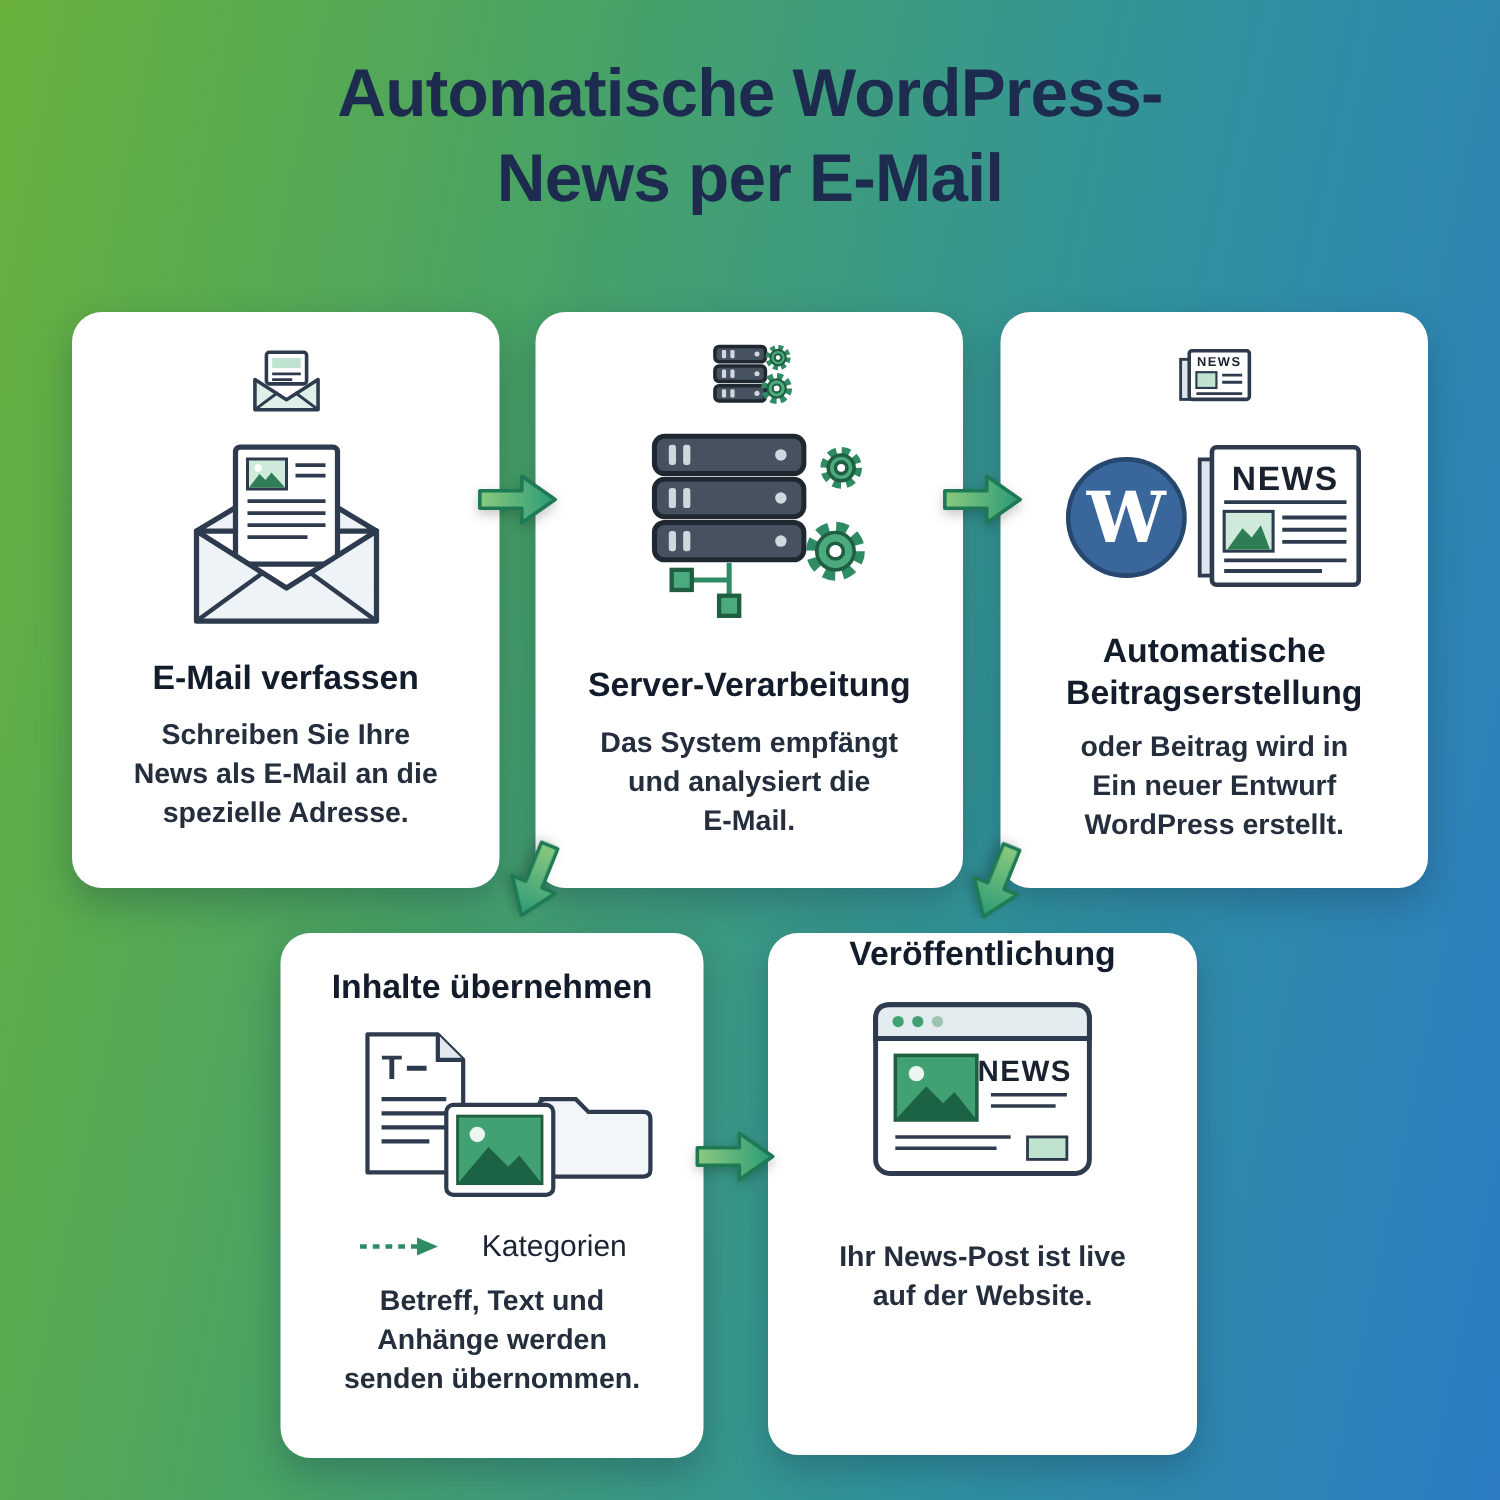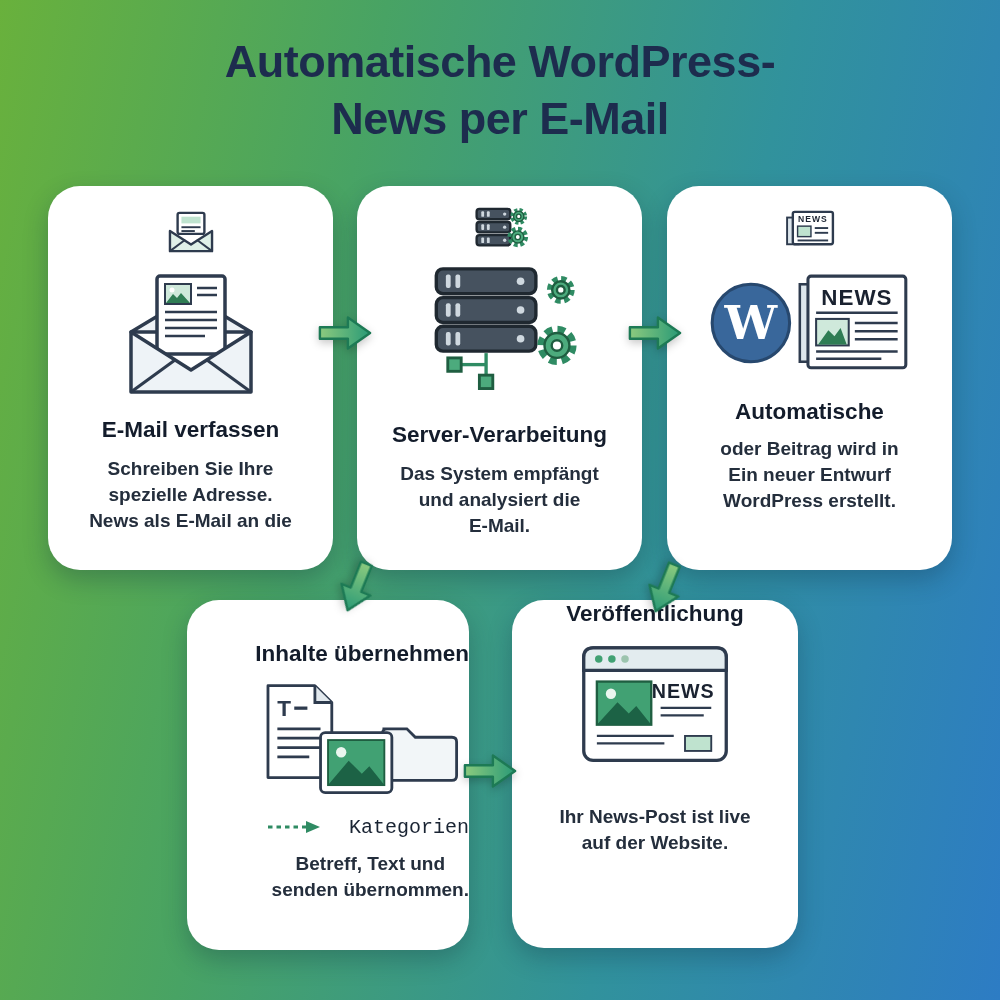--- a/index.html
+++ b/index.html
@@ -21,32 +21,33 @@
     font-size: 45px;
     font-weight: bold;
     line-height: 1.26;
     letter-spacing: -0.5px;
   }
   .main-title span { display: block; }
 
   .card {
     position: absolute;
     background: #ffffff;
-    border-radius: 32px;
+    border-radius: 20px;
     box-shadow: 0 10px 24px rgba(15, 40, 60, 0.28);
     display: flex;
     flex-direction: column;
     align-items: center;
     text-align: center;
     z-index: 1;
+    margin-top: 22px;
   }
   #card-email     { left: 48px;  top: 186px; width: 285px; height: 384px; padding-top: 16px; }
   #card-server    { left: 357px; top: 186px; width: 285px; height: 384px; padding-top: 16px; }
   #card-wordpress { left: 667px; top: 186px; width: 285px; height: 384px; padding-top: 16px; }
-  #card-content   { left: 187px; top: 600px; width: 282px; height: 350px; padding-top: 40px; align-items: flex-end; }
+  #card-content   { left: 187px; top: 600px; width: 282px; height: 350px; padding-top: 22px; }
   #card-publish   { left: 512px; top: 600px; width: 286px; height: 348px; }
 
   .mini-icon { display: flex; justify-content: center; }
   .big-icon  { display: flex; justify-content: center; }
   .mini-icon svg, .big-icon svg { display: block; }
 
   #card-email .mini-icon { margin-top: 8px; }
   #card-email .big-icon  { margin-top: 16px; }
   #card-email .card-title { margin-top: 18px; }
   #card-email .card-body  { margin-top: 12px; }
@@ -83,21 +84,20 @@
     line-height: 1.38;
     font-weight: bold;
   }
   .card-body span { display: block; }
 
   .kategorien-row {
     display: flex;
     align-items: center;
     justify-content: center;
     gap: 27px;
-    font-family: Liberation Mono, monospace;
   }
   .kategorien-label { font-size: 20px; color: #1a2433; }
 
   .arrow {
     position: absolute;
     width: 56px; height: 42px;
     z-index: 6;
     filter: drop-shadow(0 3px 4px rgba(0,0,0,0.22));
   }
   #arrow-1 { left: 317px; top: 312px; }
@@ -156,22 +156,22 @@
         <polygon points="20,62 80,100 140,62 140,122 20,122" fill="#eef3f7" stroke="#2e3b4e" stroke-width="3.5" stroke-linejoin="round"></polygon>
         <line x1="20" y1="122" x2="64" y2="90" stroke="#2e3b4e" stroke-width="3"></line>
         <line x1="140" y1="122" x2="96" y2="90" stroke="#2e3b4e" stroke-width="3"></line>
       </svg>
     </div>
     <h2 class="card-title">
       <span>E-Mail verfassen</span>
     </h2>
     <p class="card-body">
       <span>Schreiben Sie Ihre</span>
+      <span>News als E-Mail an die</span>
       <span>spezielle Adresse.</span>
-      <span>News als E-Mail an die</span>
     </p>
   </div>
 
   <div class="card" id="card-server">
     <div class="mini-icon">
       <svg viewBox="0 0 62 50" width="58" height="47">
         <g stroke="#1f2830" stroke-width="2.5">
           <rect x="6" y="3" width="36" height="11" rx="3" fill="#46525f"></rect>
           <rect x="6" y="17" width="36" height="11" rx="3" fill="#46525f"></rect>
           <rect x="6" y="31" width="36" height="11" rx="3" fill="#46525f"></rect>
@@ -265,20 +265,21 @@
         <polygon points="106,73 116,59 122,65 128,57 134,73" fill="#2f7d54"></polygon>
         <line x1="142" y1="52" x2="184" y2="52" stroke="#2e3b4e" stroke-width="2.5"></line>
         <line x1="142" y1="60" x2="184" y2="60" stroke="#2e3b4e" stroke-width="2.5"></line>
         <line x1="142" y1="68" x2="184" y2="68" stroke="#2e3b4e" stroke-width="2.5"></line>
         <line x1="104" y1="80" x2="184" y2="80" stroke="#2e3b4e" stroke-width="2.5"></line>
         <line x1="104" y1="87" x2="168" y2="87" stroke="#2e3b4e" stroke-width="2.5"></line>
       </svg>
     </div>
     <h2 class="card-title">
       <span>Automatische</span>
+      <span>Beitragserstellung</span>
     </h2>
     <p class="card-body">
       <span>oder Beitrag wird in</span>
       <span>Ein neuer Entwurf</span>
       <span>WordPress erstellt.</span>
     </p>
   </div>
 
   <div class="card" id="card-content">
     <h2 class="card-title">Inhalte übernehmen</h2>
@@ -303,20 +304,21 @@
     </div>
     <div class="kategorien-row">
       <svg viewBox="0 0 56 18" width="56" height="18">
         <line x1="2" y1="9" x2="40" y2="9" stroke="#2f8b63" stroke-width="3" stroke-dasharray="4.5 4"></line>
         <polygon points="40,3 54,9 40,15" fill="#2f8b63"></polygon>
       </svg>
       <span class="kategorien-label">Kategorien</span>
     </div>
     <p class="card-body">
       <span>Betreff, Text und</span>
+      <span>Anhänge werden</span>
       <span>senden übernommen.</span>
     </p>
   </div>
 
   <div class="card" id="card-publish">
     <h2 class="card-title">Veröffentlichung</h2>
     <div class="big-icon">
       <svg viewBox="0 0 160 130" width="150" height="122">
         <rect x="4" y="4" width="152" height="120" rx="10" fill="#ffffff" stroke="#2e3b4e" stroke-width="3.5"></rect>
         <path d="M4,14 q0,-10 10,-10 h132 q10,0 10,10 v14 h-152 z" fill="#e3ecef" stroke="#2e3b4e" stroke-width="3.5"></path>

